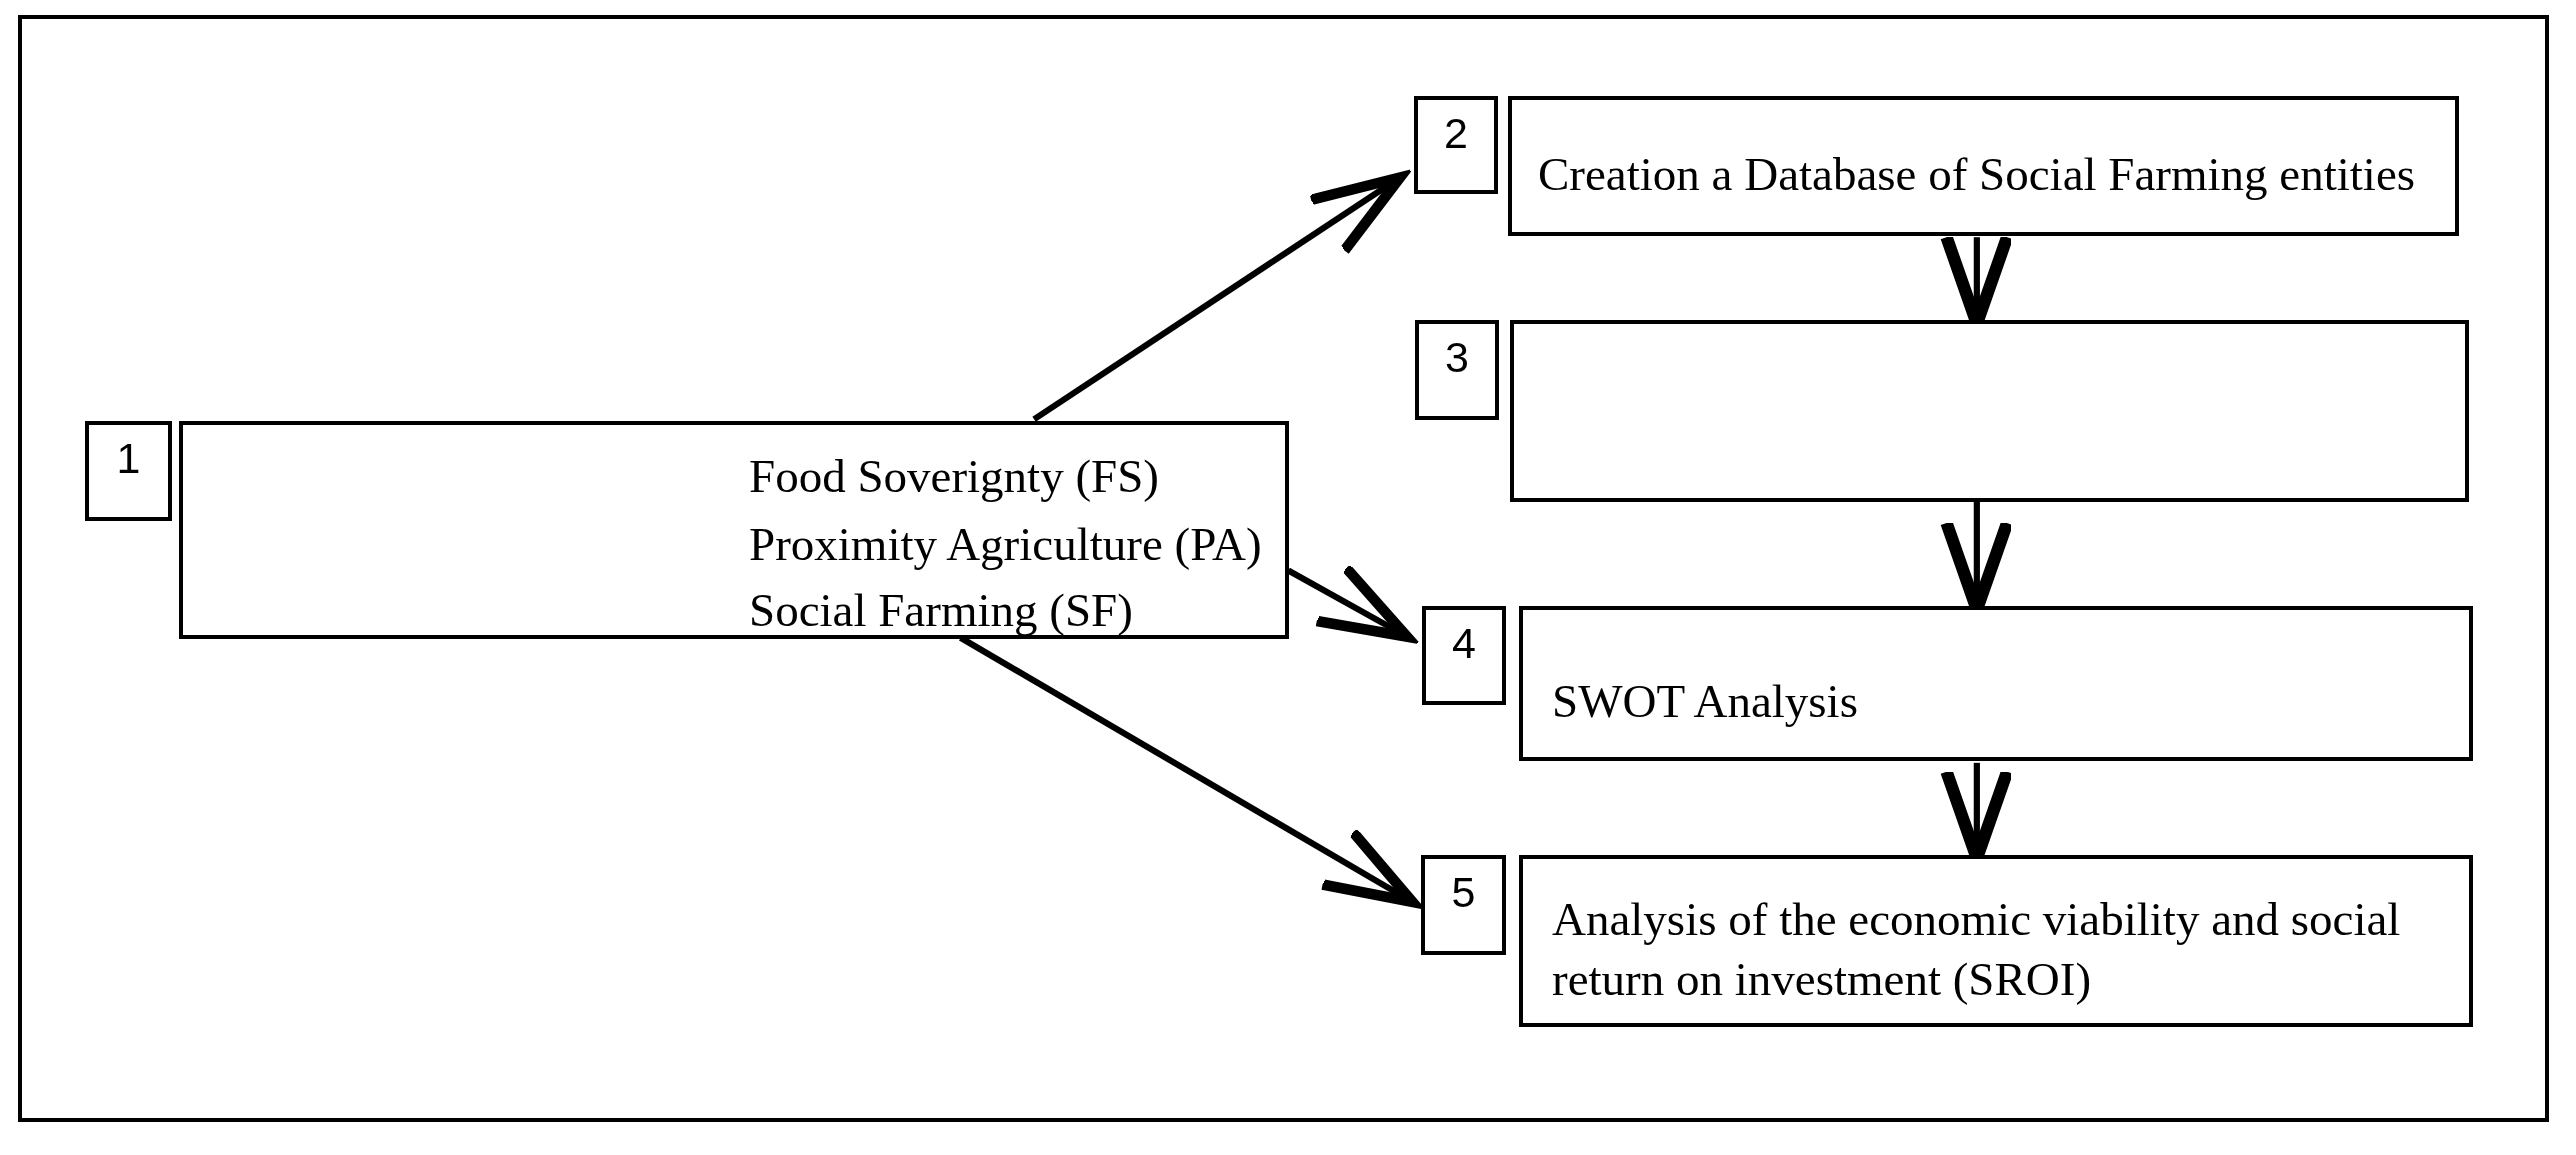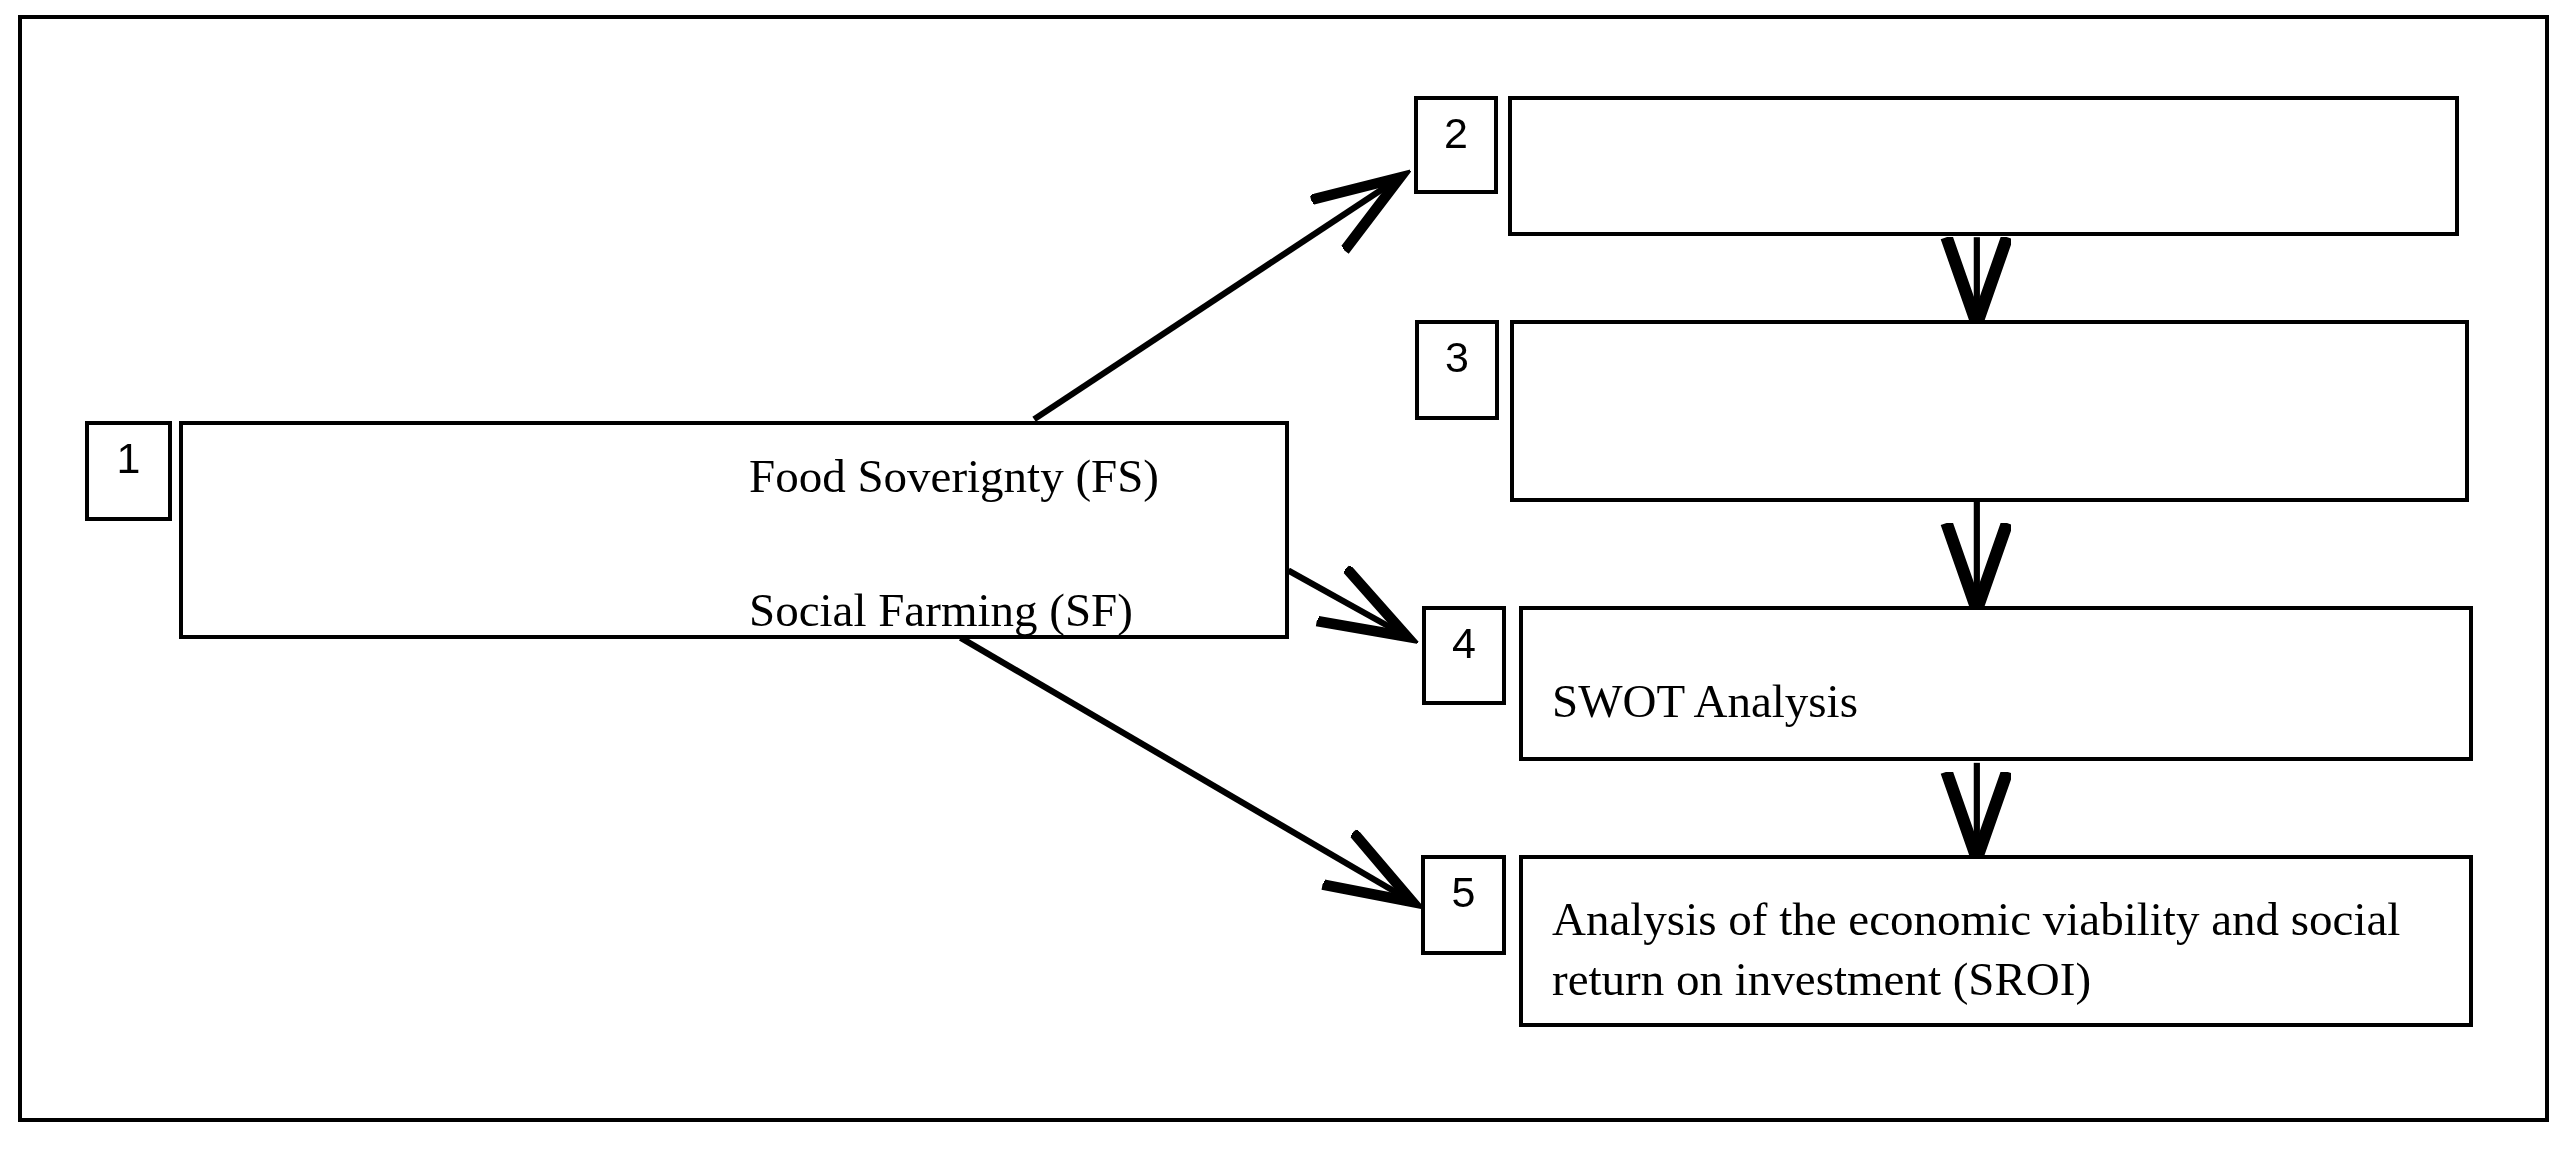--- a/index.html
+++ b/index.html
@@ -130,28 +130,30 @@
   </svg>
 
   <div class="badge" style="left:85px; top:421px; width:87px; height:100px;">
     <span class="badge-label">1</span>
   </div>
 
   <div class="pbox" style="left:179px; top:421px; width:1110px; height:218px;"></div>
 
 
   <div class="branch-item" style="top:453px;">Food Soverignty (FS)</div>
+  <div class="branch-item" style="top:521px;">Proximity Agriculture (PA)</div>
   <div class="branch-item" style="top:587px;text-align:center;">Social Farming (SF)</div>
 
   <div class="badge" style="left:1414px; top:96px; width:84px; height:98px;">
     <span class="badge-label">2</span>
   </div>
 
   <div class="pbox" style="left:1508px; top:96px; width:951px; height:140px;"></div>
 
+  <div class="pbox-text" style="left:1538px; top:143px;">Creation a Database of Social Farming entities</div>
 
   <div class="badge" style="left:1415px; top:320px; width:84px; height:100px;">
     <span class="badge-label">3</span>
   </div>
 
   <div class="pbox" style="left:1510px; top:320px; width:959px; height:182px;"></div>
 
 
   <div class="badge" style="left:1422px; top:606px; width:84px; height:99px;">
     <span class="badge-label">4</span>

